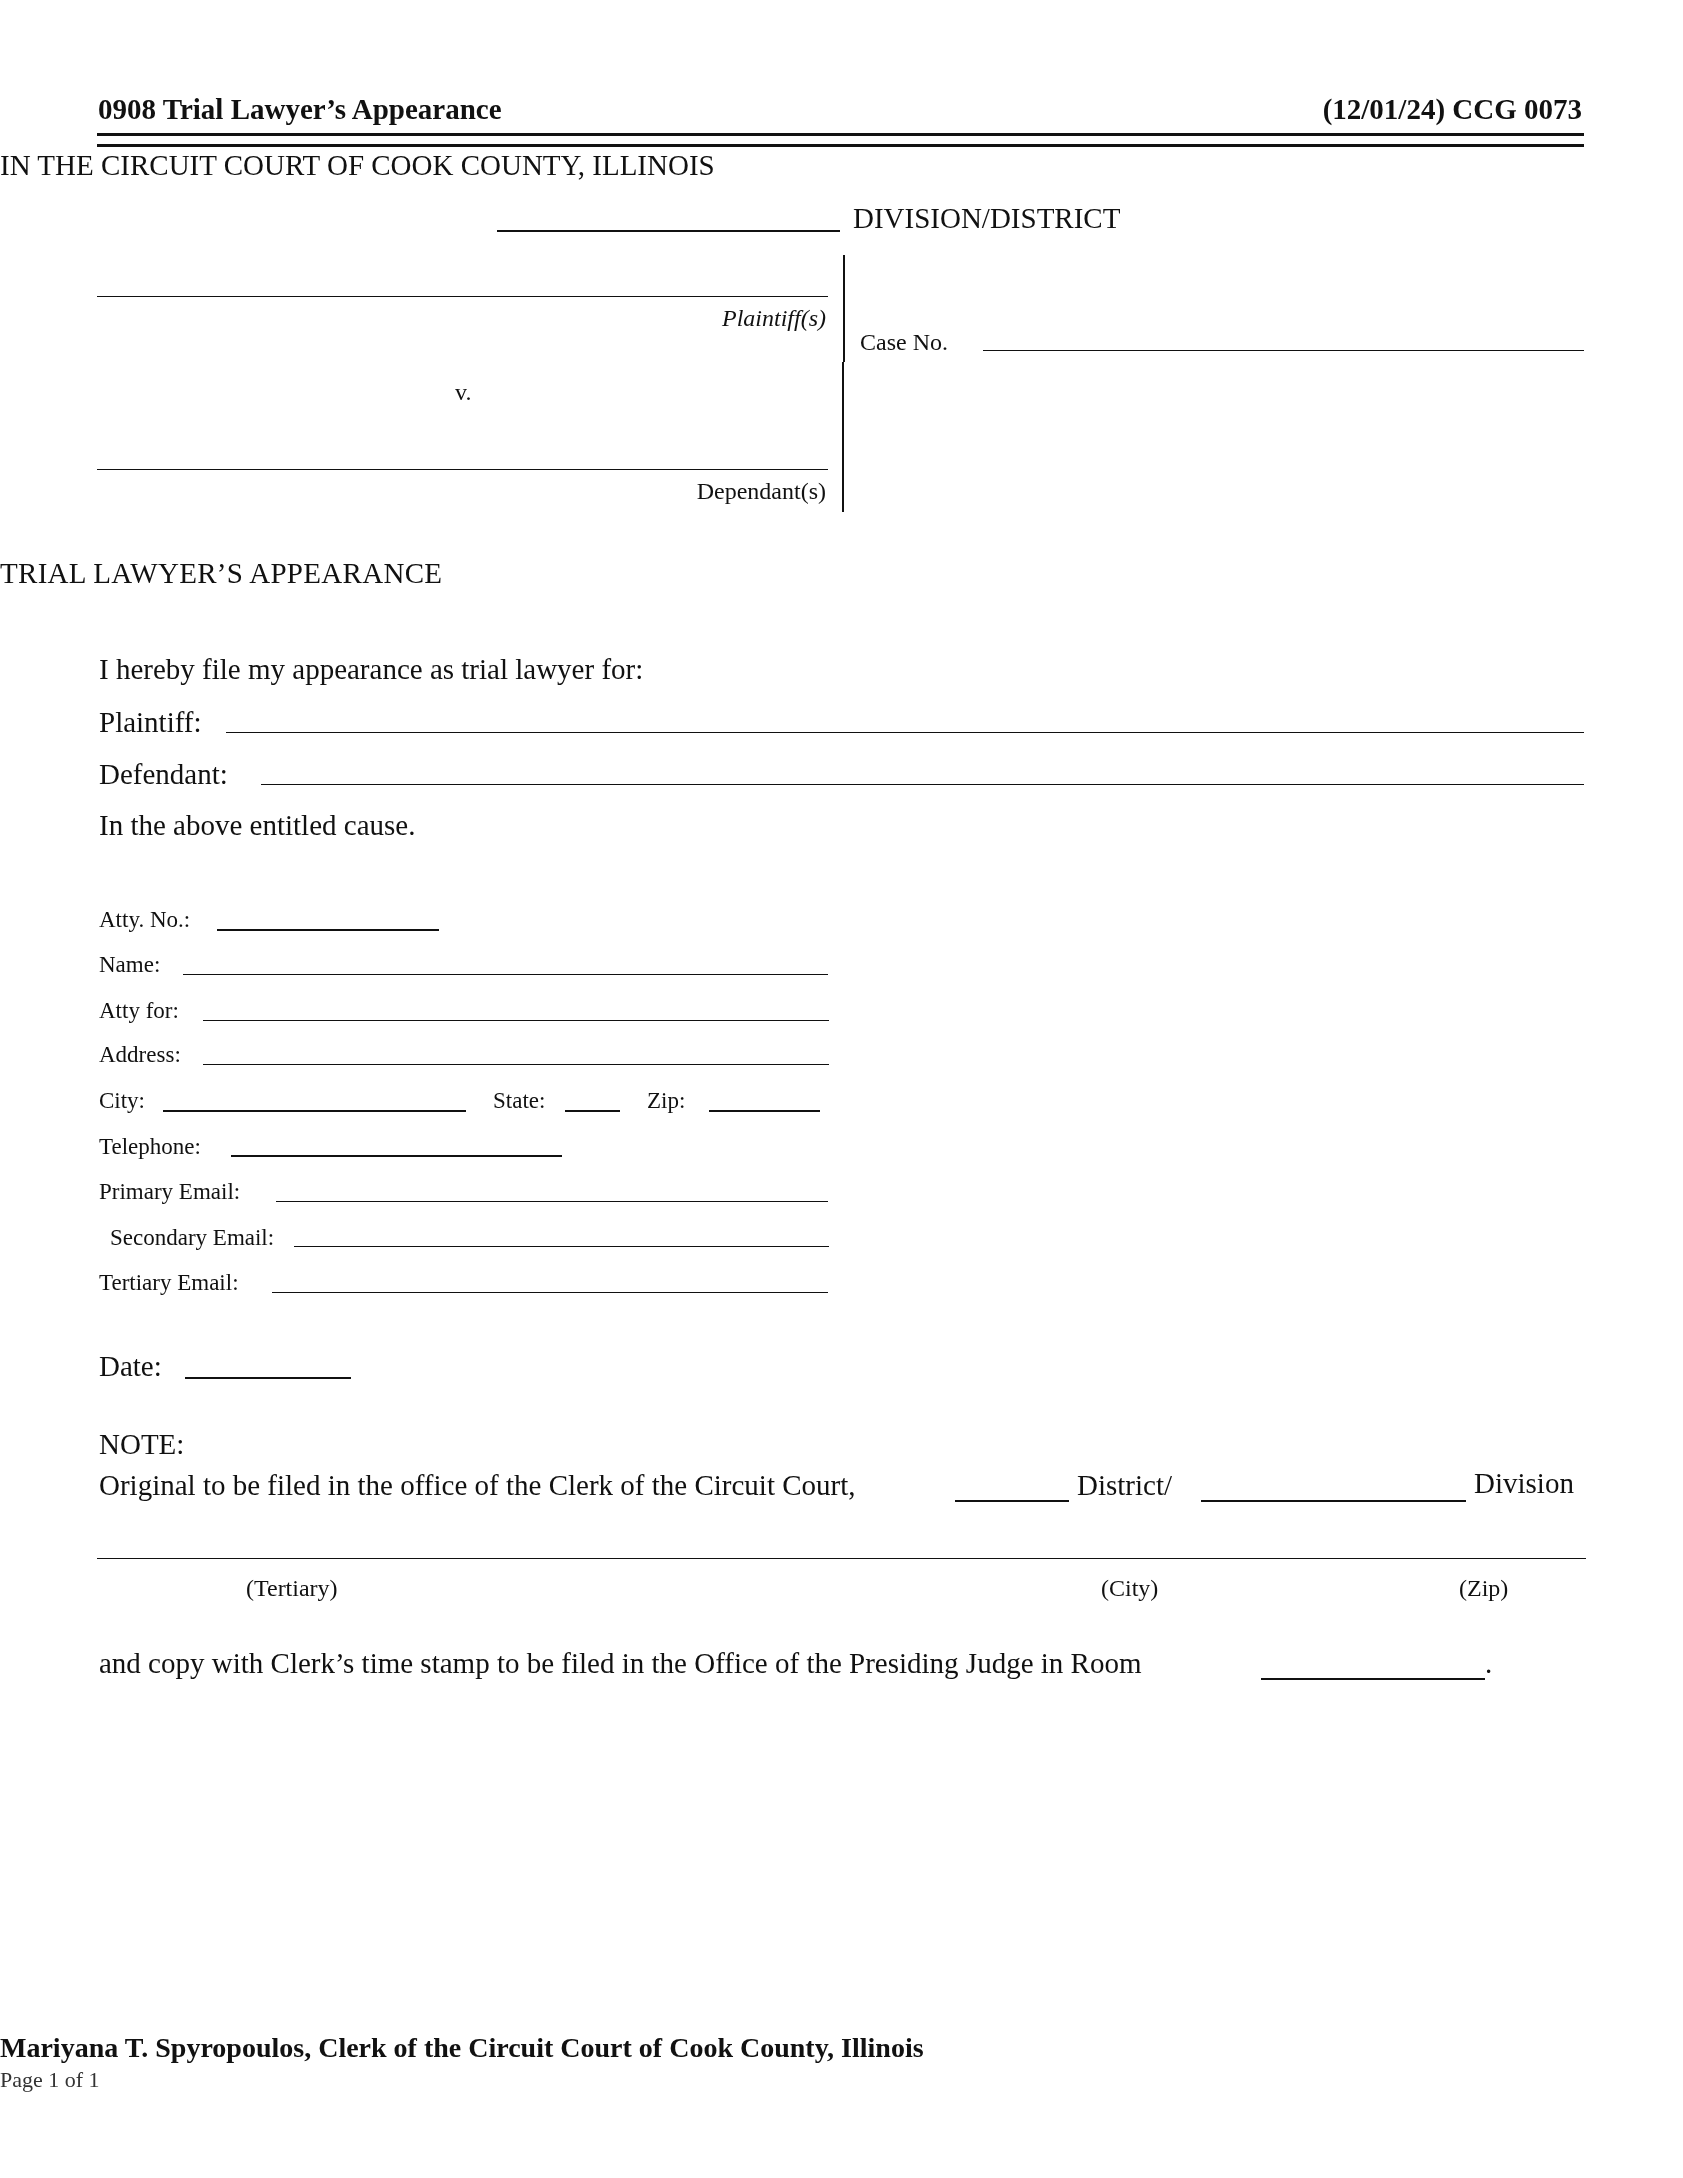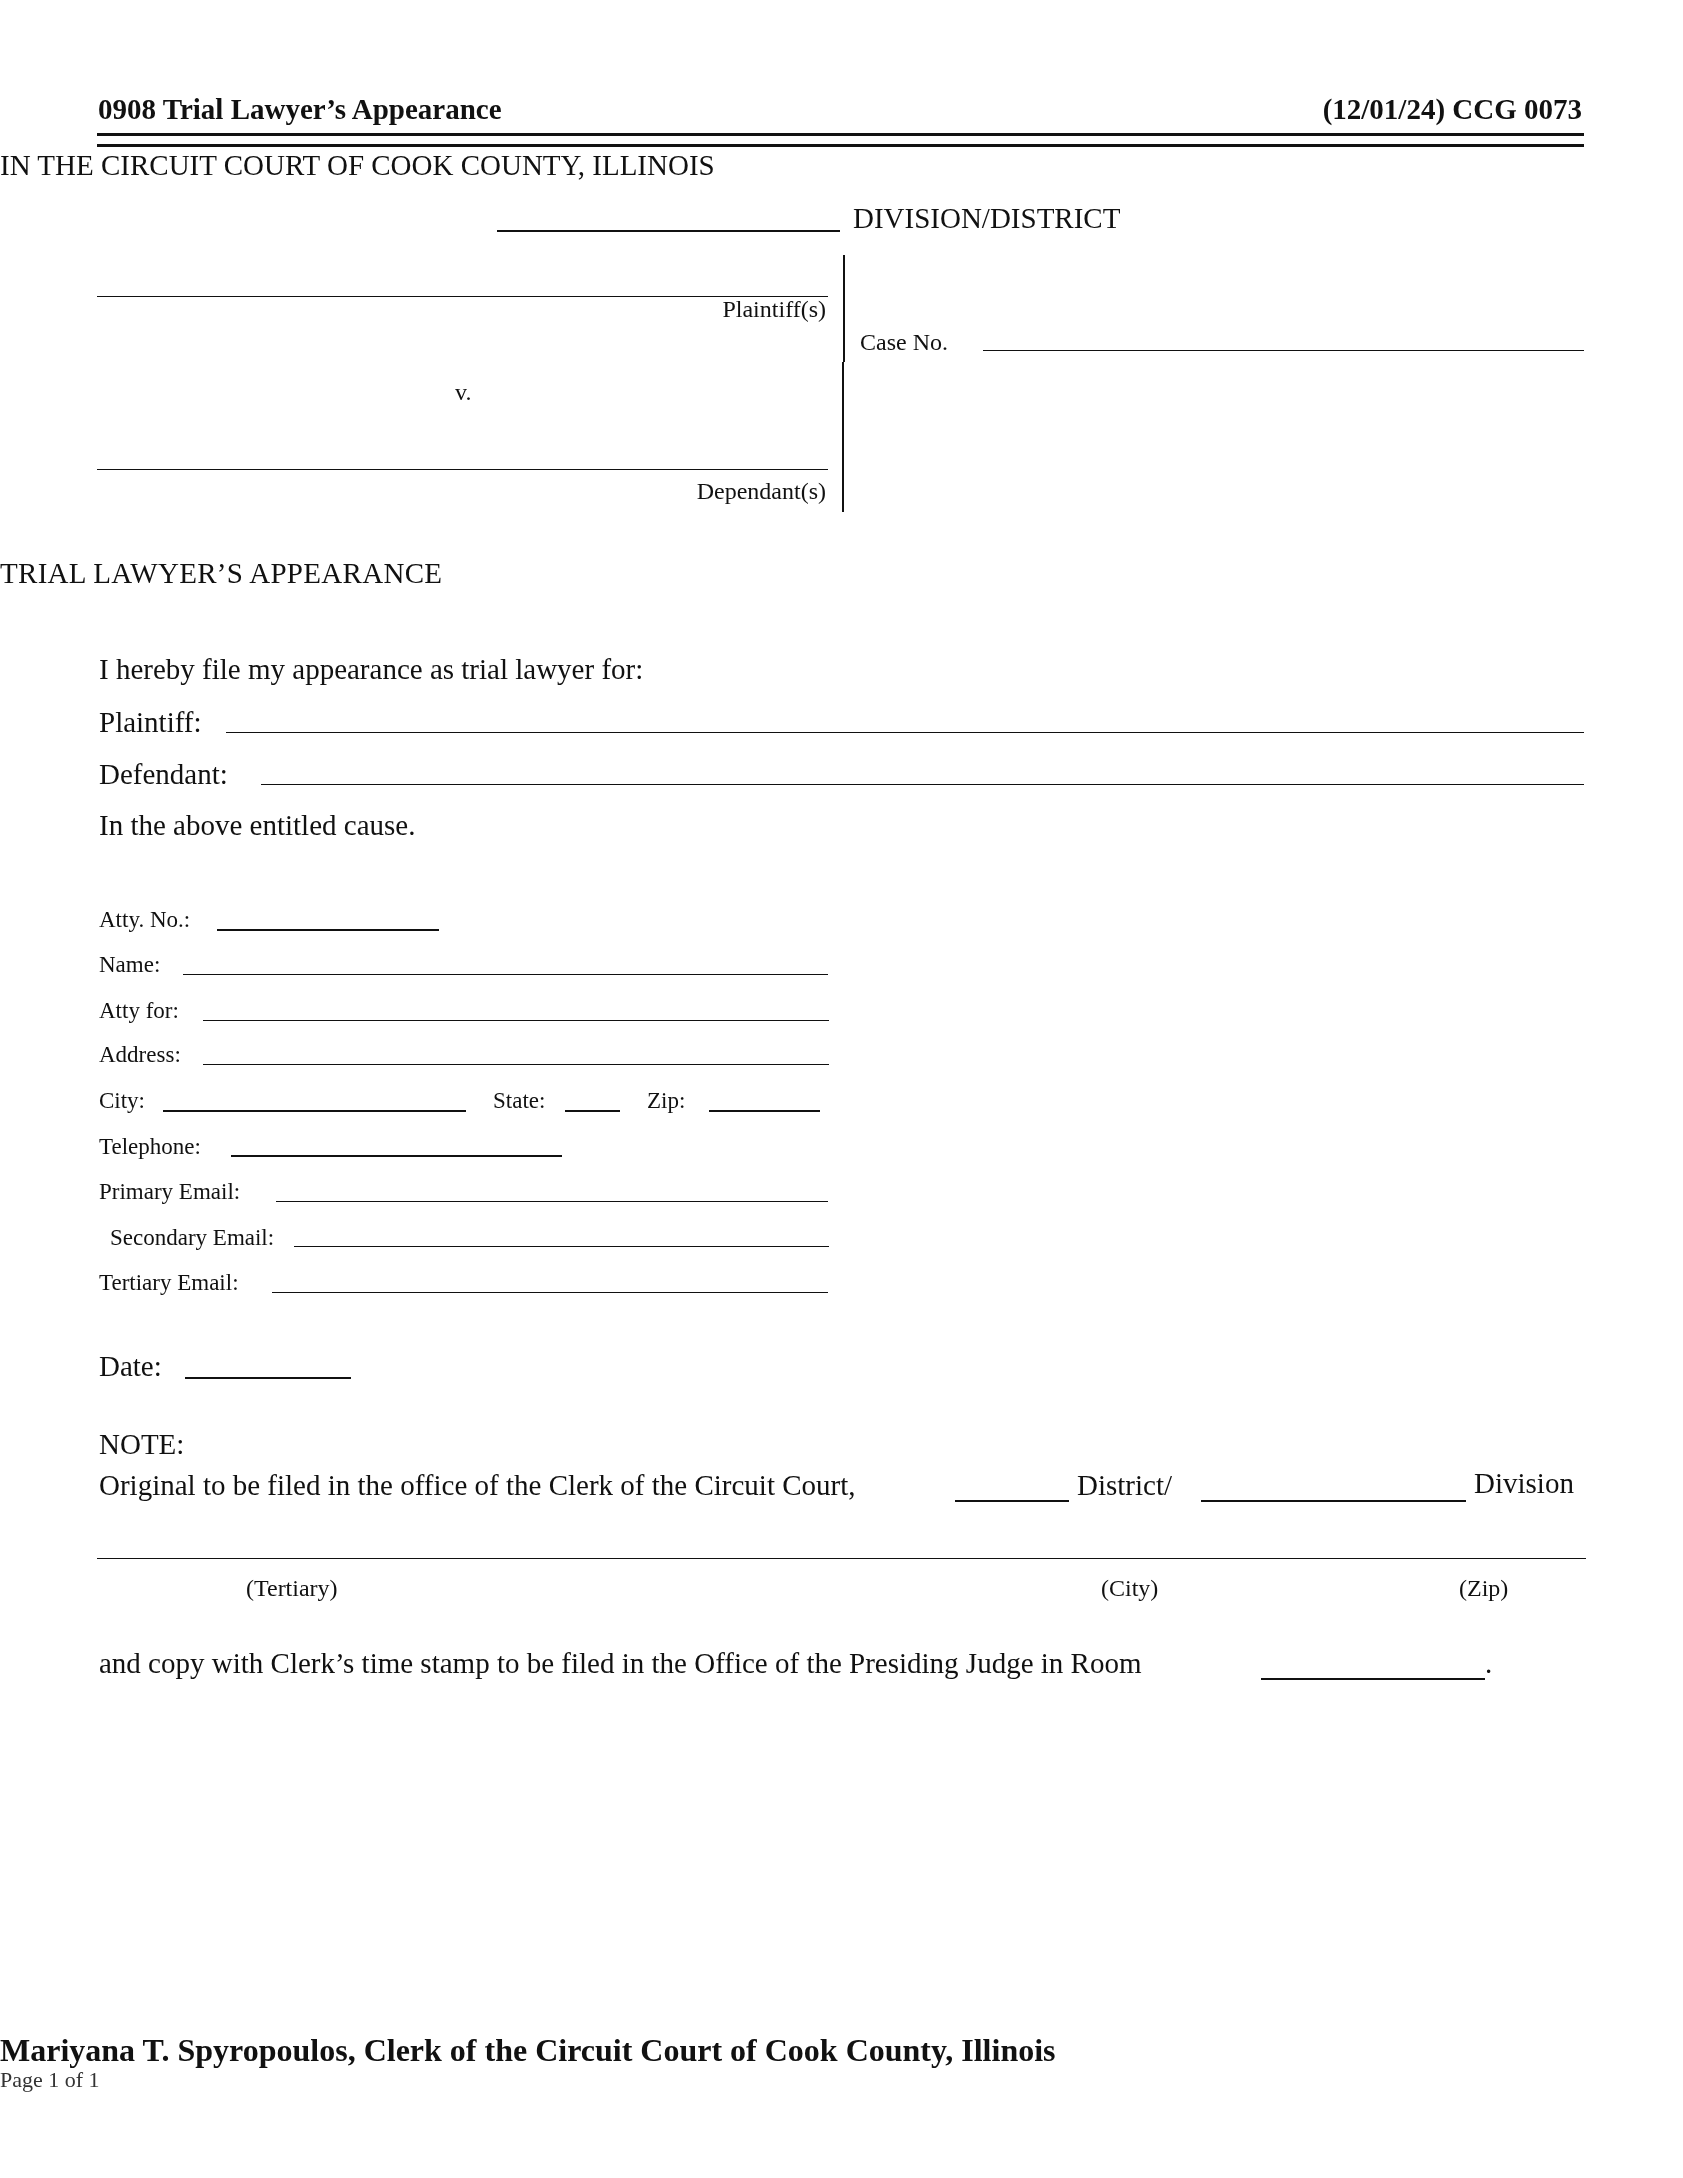--- a/index.html
+++ b/index.html
@@ -29,21 +29,21 @@
 <div class="abs center md" style="top:149px;">IN THE CIRCUIT COURT OF COOK COUNTY, ILLINOIS</div>
 <input class="blank" style="left: 499px; top: 198px; width: 339px; font-size: 24px; text-align: center;" value="">
 <div class="field thick" style="left:497px; width:343px; top:230px;"></div>
 <div class="abs md" style="left:853px; top:202px;">DIVISION/DISTRICT</div>
 
 <div class="rule" style="left:843px; top:255px; width:1.5px; height:107px;"></div>
 <div class="rule" style="left:842px; top:362px; width:1.5px; height:150px;"></div>
 
 <input class="blank" style="left: 99px; top: 267px; width: 723px;" value="">
 <div class="field" style="left:97px; width:731px; top:296px;"></div>
-<div class="abs sm" style="right:857px; top:296px;">Plaintiff(s)</div>
+<div class="abs sm" style="right:857px; top:305px;font-style:italic;">Plaintiff(s)</div>
 
 <div class="abs sm" style="left:455px; top:379px;">v.</div>
 
 <input class="blank" style="left: 99px; top: 441px; width: 723px;" value="">
 <div class="field" style="left:97px; width:731px; top:469px;"></div>
 <div class="abs sm" style="right:857px; top:478px;">Dependant(s)</div>
 
 <div class="abs sm" style="left:860px; top:329px;">Case No.</div>
 <input class="blank" style="left: 986px; top: 323px; width: 594px;" value="">
 <div class="field" style="left:983px; width:601px; top:350px;"></div>
@@ -116,15 +116,15 @@
 
 <div class="field" style="left:97px; width:1489px; top:1558px;"></div>
 <div class="abs sm" style="left:246px; top:1575px;">(Tertiary)</div>
 <div class="abs sm" style="left:1101px; top:1575px;">(City)</div>
 <div class="abs sm" style="left:1459px; top:1575px;">(Zip)</div>
 
 <div class="abs" style="left:99px; top:1647px; font-size:29px; white-space:nowrap;">and copy with Clerk’s time stamp to be filed in the Office of the Presiding Judge in Room</div>
 <div class="field thick" style="left:1261px; width:224px; top:1678px;"></div>
 <div class="abs" style="left:1485px; top:1647px; font-size:29px;">.</div>
 
-<div class="abs center bold" style="top:2032px; font-size:32px;">Mariyana T. Spyropoulos, Clerk of the Circuit Court of Cook County, Illinois</div>
+<div class="abs center bold" style="top:2032px; font-size:28px;">Mariyana T. Spyropoulos, Clerk of the Circuit Court of Cook County, Illinois</div>
 <div class="abs center" style="top:2067px; font-size:22px; color:#333;">Page 1 of 1</div>
 
 
 </body></html>

